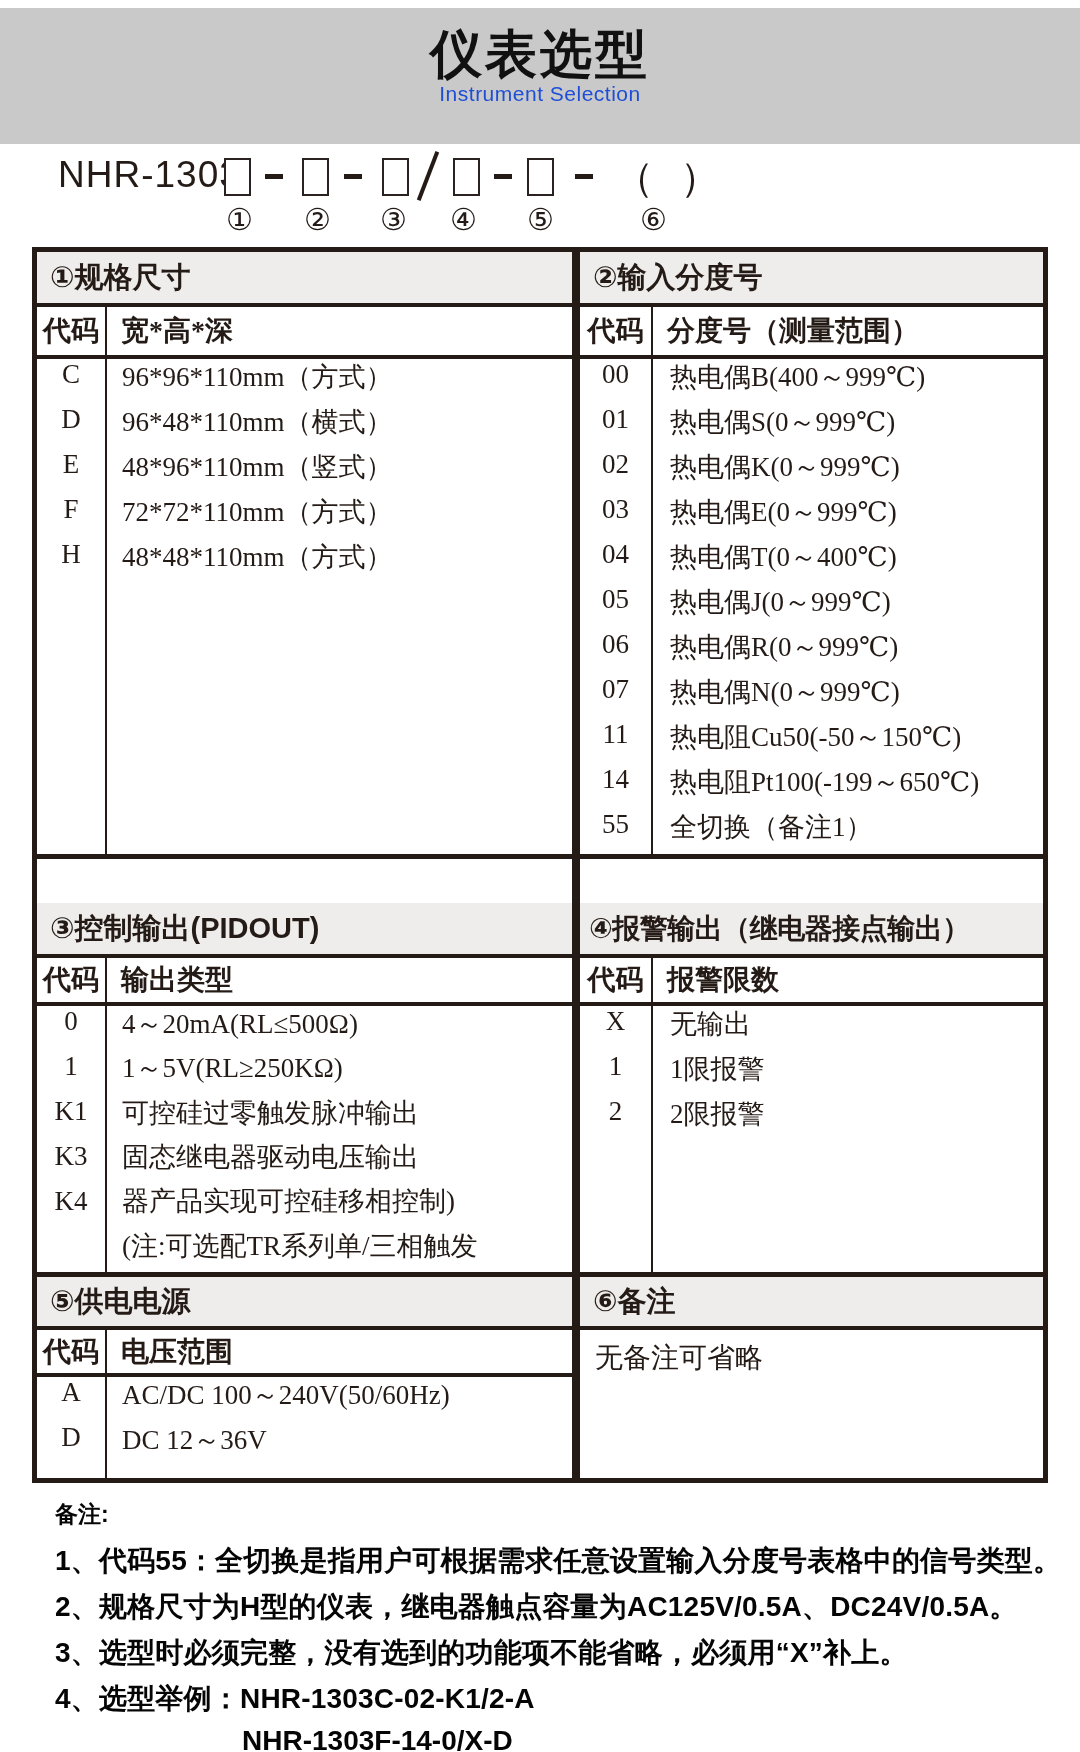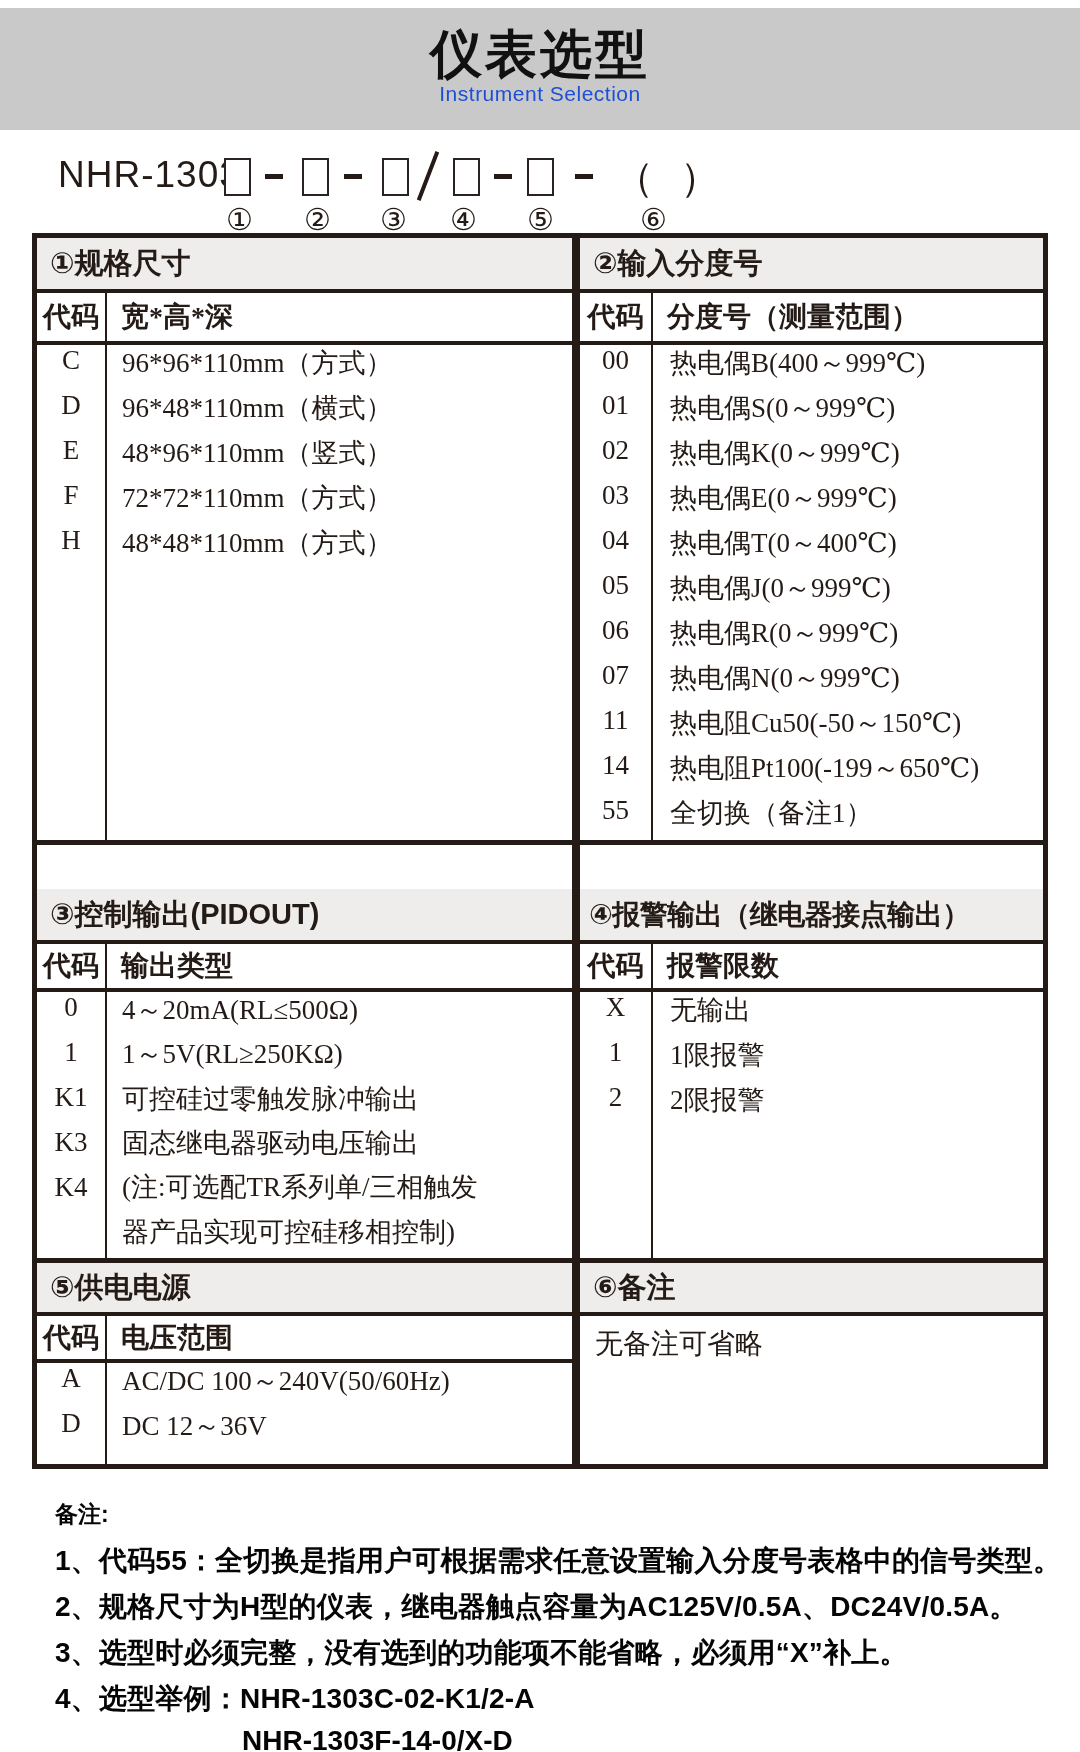--- a/index.html
+++ b/index.html
@@ -2,38 +2,38 @@
 <html><head>
 <meta charset="utf-8">
 <style>
   * { margin:0; padding:0; box-sizing:border-box; }
   html,body { background:#ffffff; }
   .page {
     position:relative; width:1080px; height:1752px; background:#ffffff;
     overflow:hidden; font-family:"Liberation Serif","DejaVu Serif",serif; color:#241b17;
   }
   
-  .banner { position:absolute; left:0; top:8px; width:1080px; height:122px;
+  .banner { position:absolute; left:0; top:8px; width:1080px; height:136px;
     background:#c9c9c9; text-align:center; }
   .banner-title { padding-top:18px; font:600 52px "Liberation Sans","DejaVu Sans",sans-serif;
     letter-spacing:3px; color:#111; line-height:56px; }
   .banner-subtitle { font:400 21px "Liberation Sans","DejaVu Sans",sans-serif;
     color:#1d4ed8; letter-spacing:0.5px; line-height:24px; }
   
   .model { position:absolute; left:58px; top:148px; width:760px; height:96px; }
   .model-prefix { position:absolute; left:0; top:6px;
     font:500 37px "Liberation Sans","DejaVu Sans",sans-serif; letter-spacing:1px; color:#241b17; }
   .mbox { position:absolute; top:10px; width:27px; height:38px; border:2.5px solid #2a2220; background:#fff; }
   .mdash { position:absolute; top:26px; width:18px; height:5px; background:#241b17; }
   .mslash { position:absolute; top:2px; width:4px; height:52px; background:#241b17; transform:rotate(21deg); }
   .mparen { position:absolute; top:2px; font:400 40px "Liberation Serif",serif;
     letter-spacing:8px; color:#241b17; }
   .mcircle { position:absolute; top:54px; font:400 30px "DejaVu Sans","Liberation Sans",sans-serif; color:#241b17; }
   
-  .sel-table { position:absolute; left:32px; top:233px; width:1016px; height:1236px;
+  .sel-table { position:absolute; left:32px; top:247px; width:1016px; height:1236px;
     border:5px solid #241b17; background:#fff; display:flex; flex-direction:column; }
   .band { display:flex; width:100%; }
   .band + .band { border-top:5px solid #241b17; }
   .b1 { height:602px; } .b2 { height:418px; } .b3 { flex:1; }
   .half { display:flex; flex-direction:column; }
   .half.left  { width:543px; border-right:8px solid #241b17; }
   .half.right { flex:1; }
   .sec-title { background:#eeedeb; border-bottom:4px solid #241b17; padding-left:13px;
     font:700 29px "Liberation Sans","DejaVu Sans",sans-serif; color:#241b17; }
   .b1 .sec-title { height:55px; line-height:51px; }
@@ -165,22 +165,22 @@
             <div class="cell">K1</div>
             <div class="cell">K3</div>
             <div class="cell">K4</div>
           </div>
           <div class="val-col">
             <div class="colhead">输出类型</div>
             <div class="cell">4～20mA(RL≤500Ω)</div>
             <div class="cell">1～5V(RL≥250KΩ)</div>
             <div class="cell">可控硅过零触发脉冲输出</div>
             <div class="cell">固态继电器驱动电压输出</div>
+            <div class="cell note-line">器产品实现可控硅移相控制)</div>
             <div class="cell note-line">(注:可选配TR系列单/三相触发</div>
-            <div class="cell note-line">器产品实现可控硅移相控制)</div>
           </div>
         </div>
       </div>
       <div class="half right">
         <div class="sec-title">④报警输出（继电器接点输出）</div>
         <div class="sec-body">
           <div class="code-col">
             <div class="colhead">代码</div>
             <div class="cell">X</div>
             <div class="cell">1</div>

